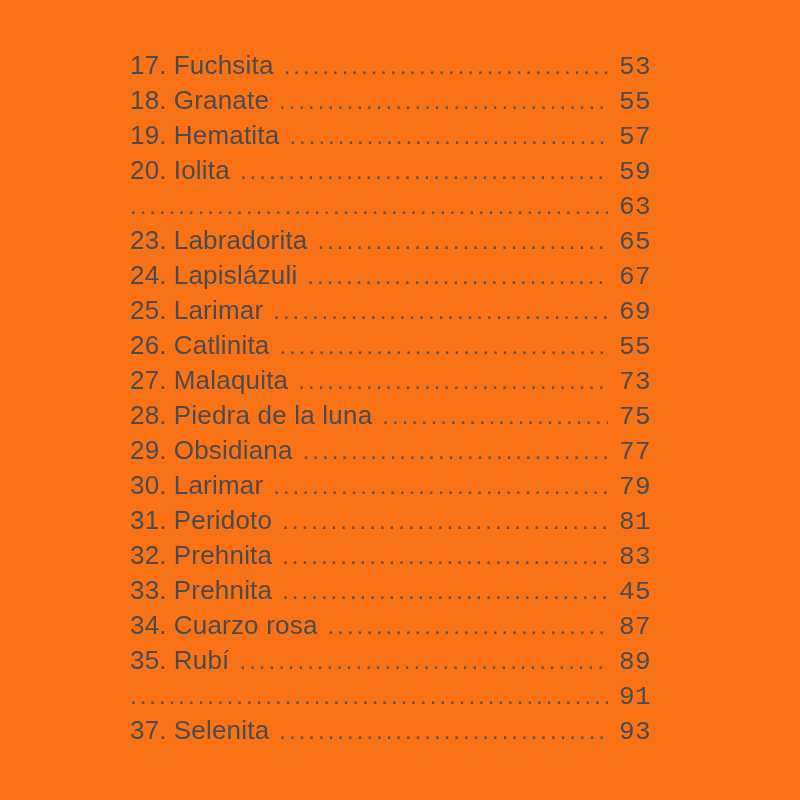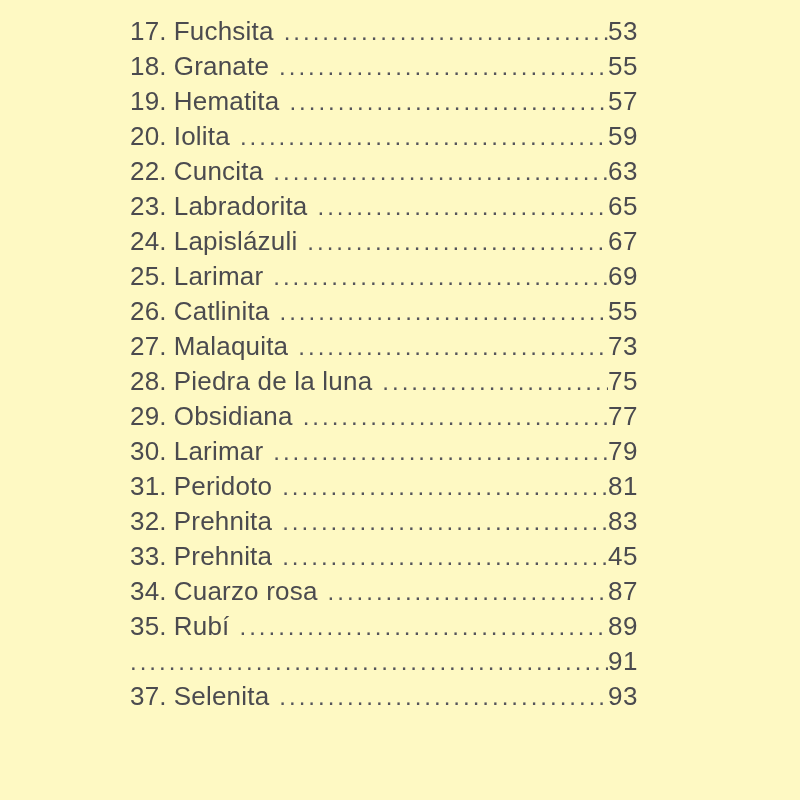--- a/index.html
+++ b/index.html
@@ -4,23 +4,23 @@
 <style>
   html, body {
     margin: 0;
     padding: 0;
     background: #ffffff;
   }
   .page {
     position: relative;
     width: 800px;
     height: 800px;
-    background: #fef9c3;
+    background: #f97316;
     box-sizing: border-box;
-    padding: 14px 138px 0 130px;
+    padding: 48px 138px 0 130px;
     font-family: "Liberation Sans", "DejaVu Sans", sans-serif;
     color: #4b4b4f;
     overflow: hidden;
   }
   .toc-list {
     display: block;
   }
   .row {
     display: flex;
     align-items: baseline;
@@ -46,22 +46,23 @@
     color: #54545a;
   }
   .leader::after {
     content: "..................................................................................................";
     letter-spacing: 3px;
     font-size: 24px;
   }
   .pagenum {
     flex: 0 0 auto;
     width: 54px;
-    text-align: left;
+    text-align: center;
     letter-spacing: 0.5px;
+    font-family: Liberation Mono, monospace;
   }
 </style>
 </head>
 <body>
 
 <div class="page">
   <div class="toc-list" id="toc-list">
   <div class="row">
     <span class="label"><span class="num">17.</span><span class="title">Fuchsita</span></span>
     <span class="leader"></span>
@@ -81,21 +82,20 @@
   </div>
 
   <div class="row">
     <span class="label"><span class="num">20.</span><span class="title">Iolita</span></span>
     <span class="leader"></span>
     <span class="pagenum">59</span>
   </div>
 
 
   <div class="row">
-    <span class="label"><span class="num">22.</span><span class="title">Cuncita</span></span>
     <span class="leader"></span>
     <span class="pagenum">63</span>
   </div>
 
   <div class="row">
     <span class="label"><span class="num">23.</span><span class="title">Labradorita</span></span>
     <span class="leader"></span>
     <span class="pagenum">65</span>
   </div>
 

